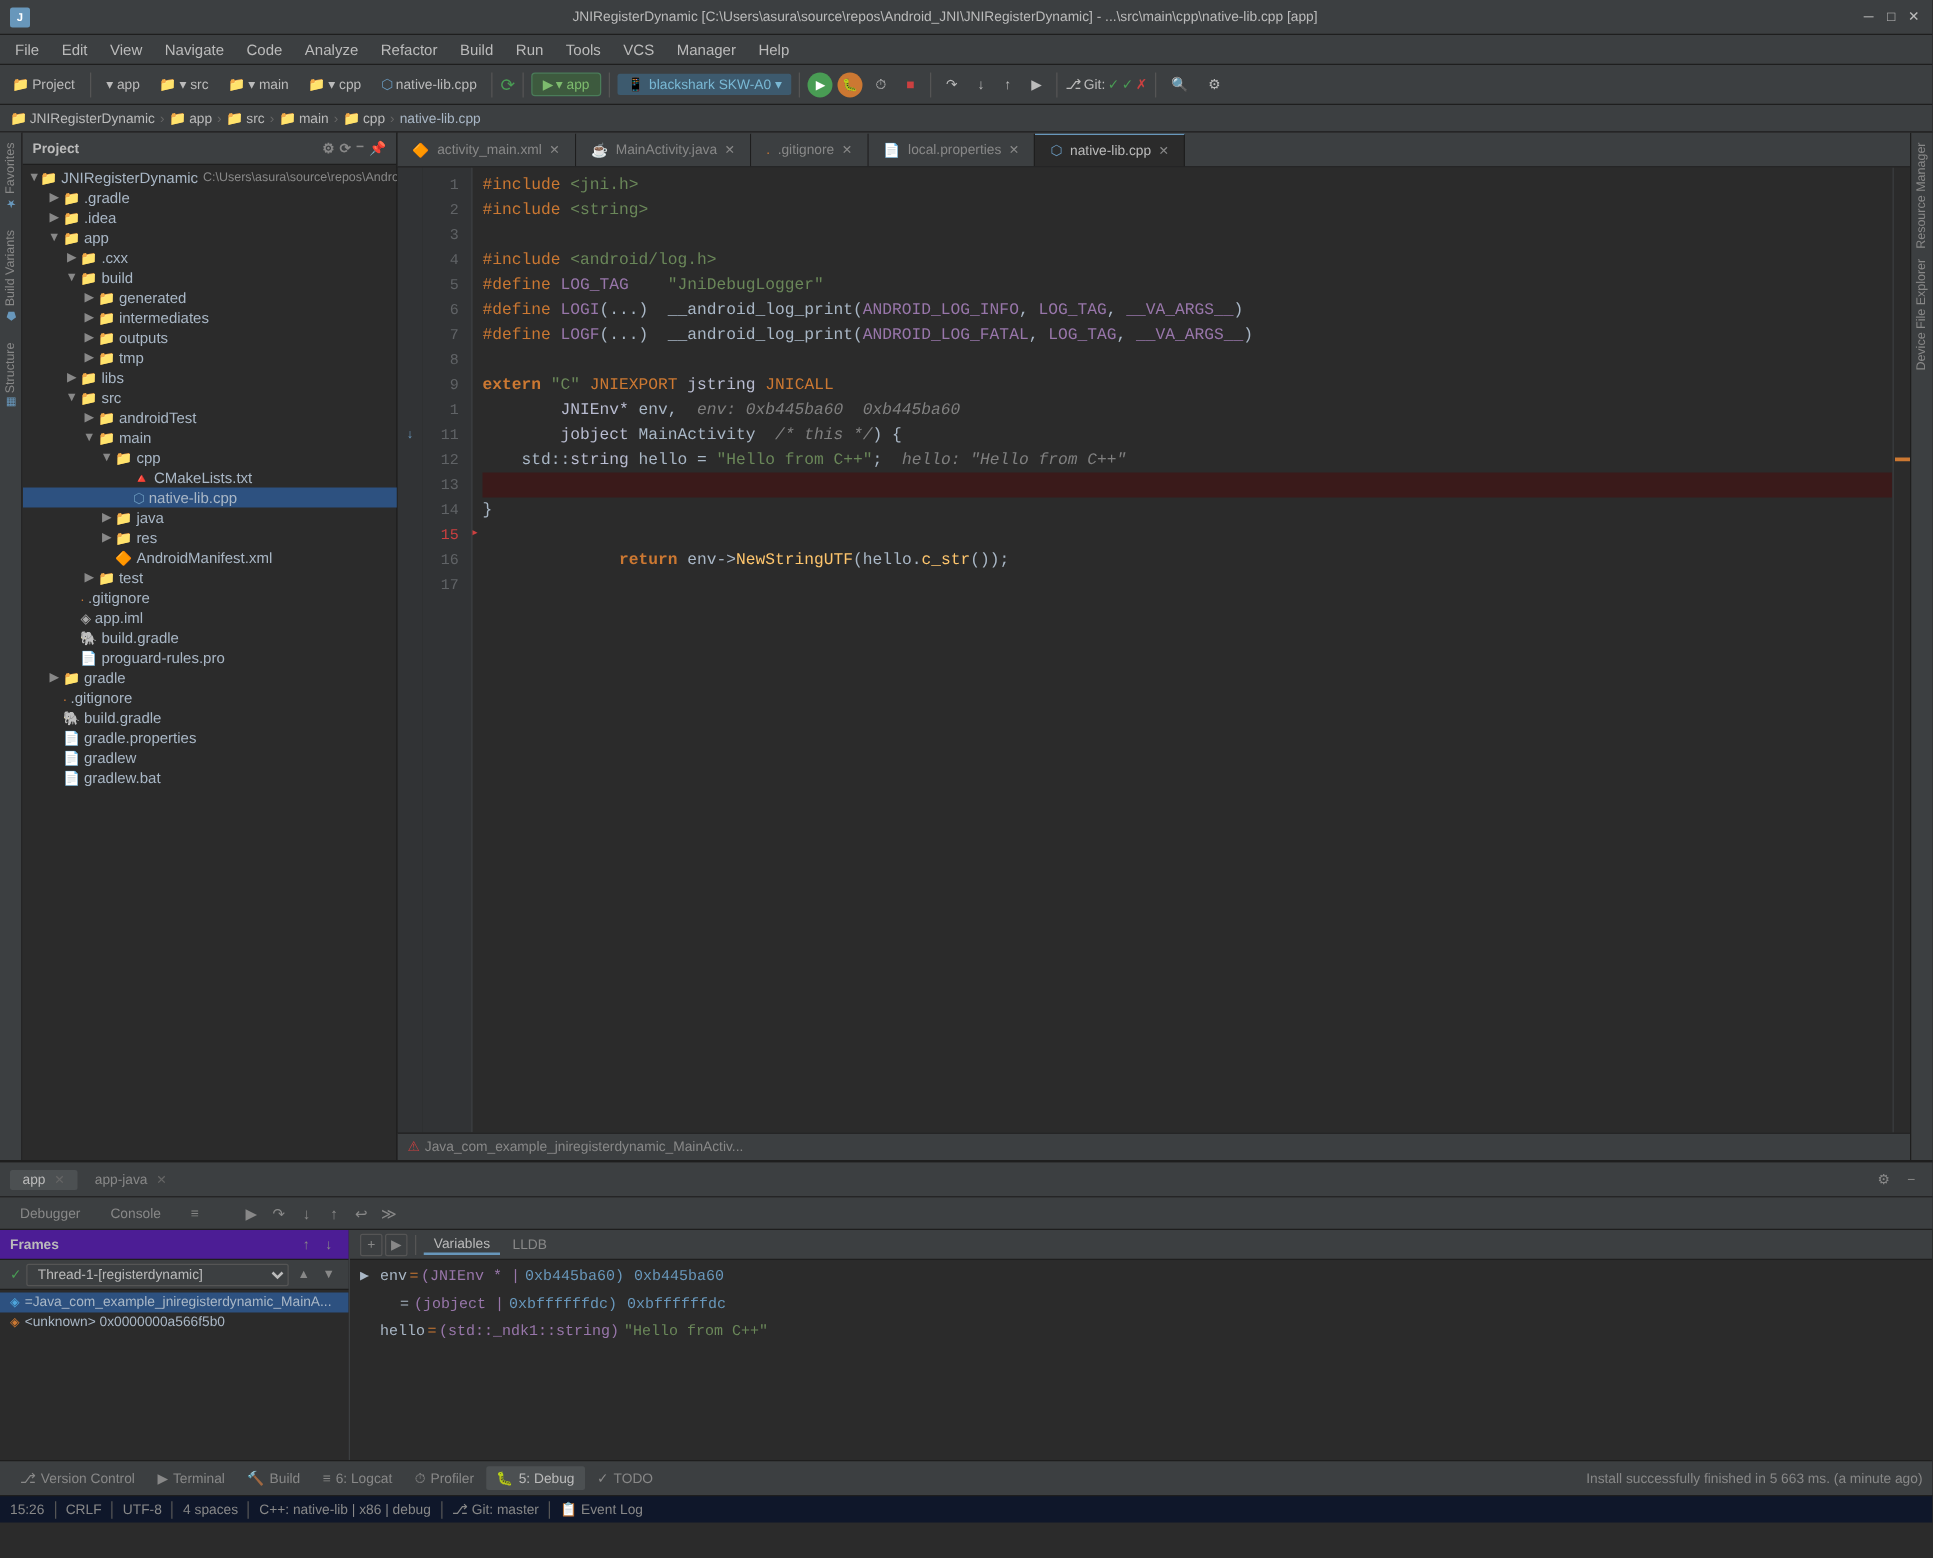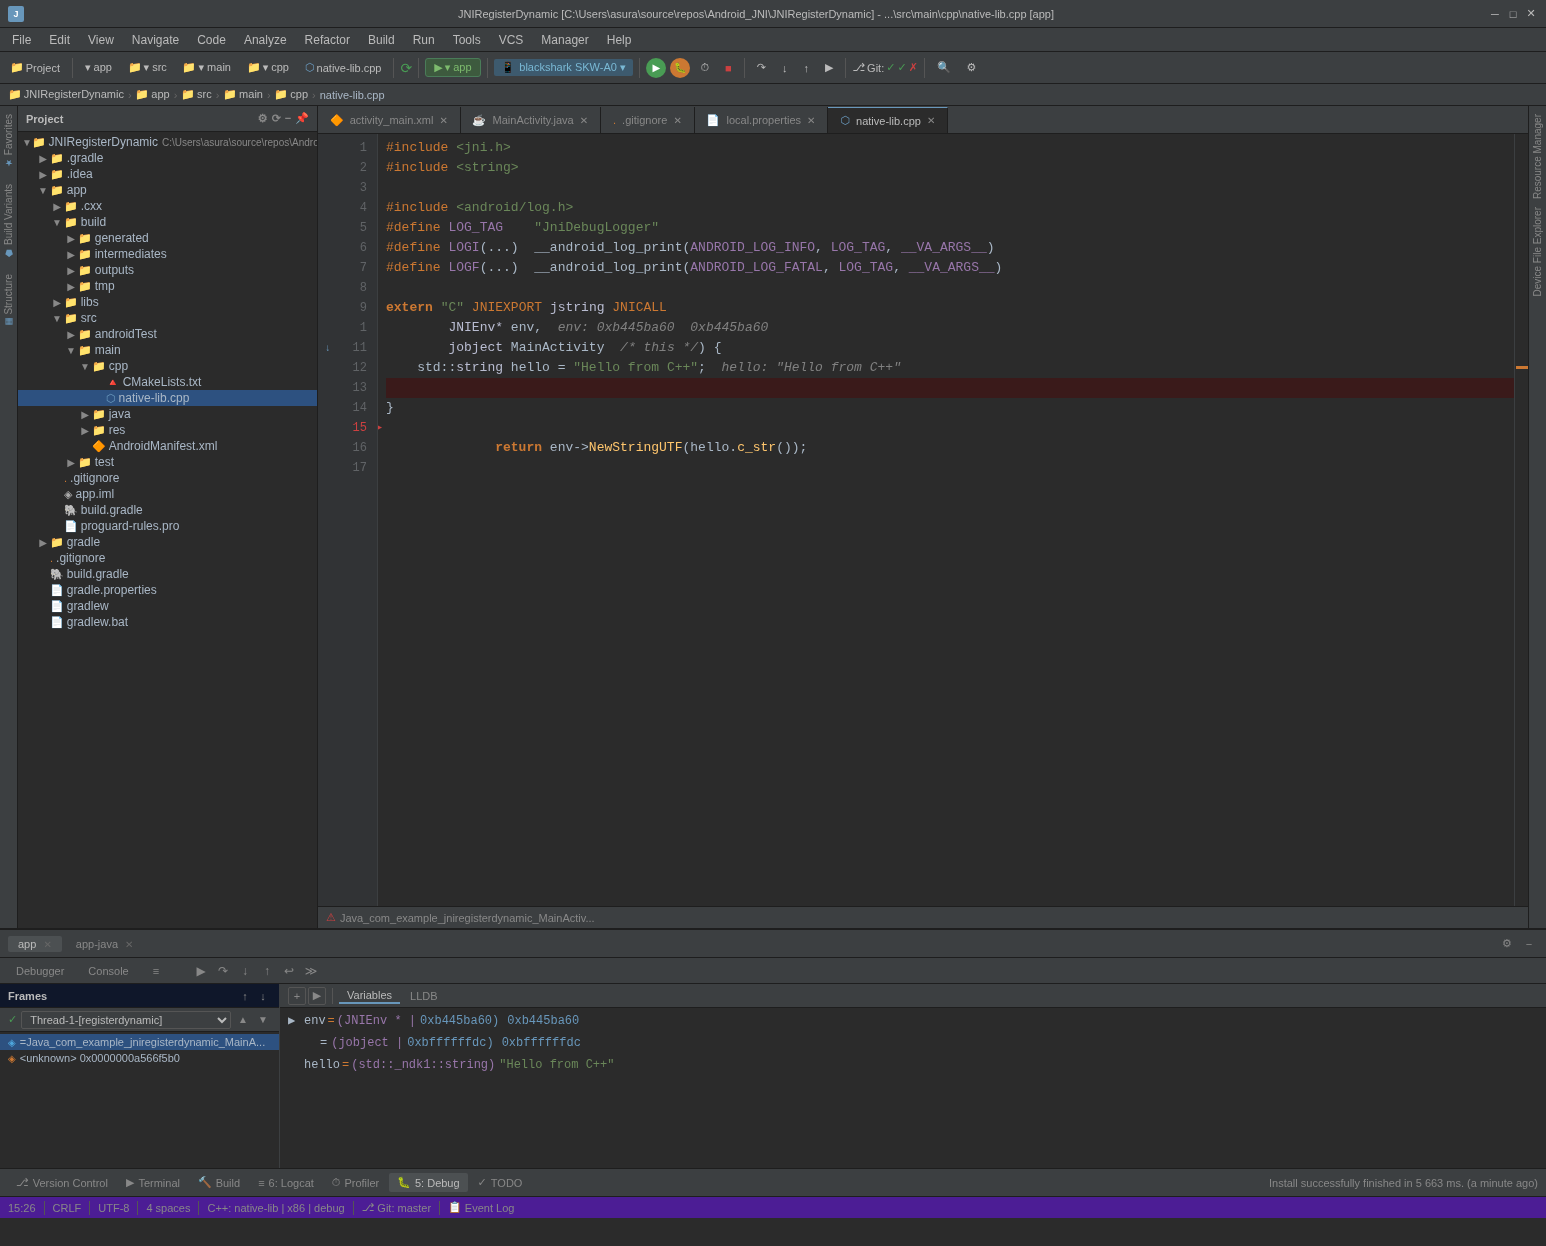--- a/index.html
+++ b/index.html
@@ -365,21 +365,21 @@
 
     
     #frames-panel {
       width: 280px;
       border-right: 1px solid #3c3f41;
       overflow: hidden;
       display: flex;
       flex-direction: column;
     }
     #frames-header {
-      background: #0f172a;
+      background: #4c1d95;
       height: 24px;
       display: flex;
       align-items: center;
       padding: 0 8px;
       gap: 4px;
       border-bottom: 1px solid #1e1e1e;
       font-size: 11px;
       font-weight: bold;
       color: #bbbbbb;
     }
@@ -501,21 +501,21 @@
       transform: rotate(180deg);
       font-size: 10px;
       color: #888;
       padding: 4px 2px;
       cursor: pointer;
     }
 
     
     #status-bar {
       height: 22px;
-      background: #4c1d95;
+      background: #0f172a;
       border-top: 1px solid #1e1e1e;
       display: flex;
       align-items: center;
       padding: 0 8px;
       font-size: 11px;
       color: #888;
       gap: 8px;
     }
     .status-item { display: flex; align-items: center; gap: 3px; }
     .status-sep { width: 1px; height: 14px; background: #555; }

